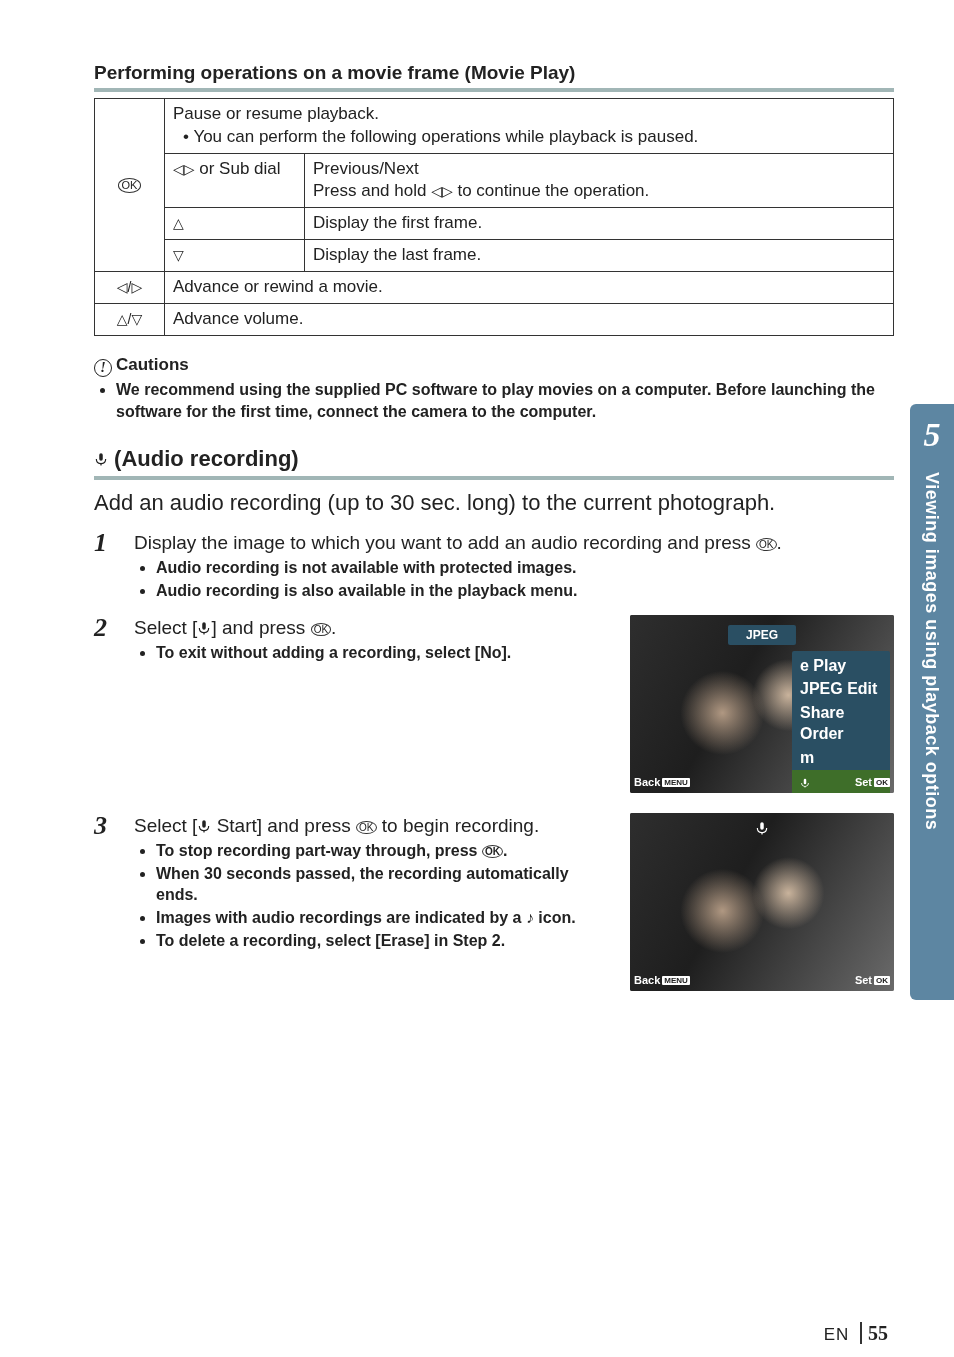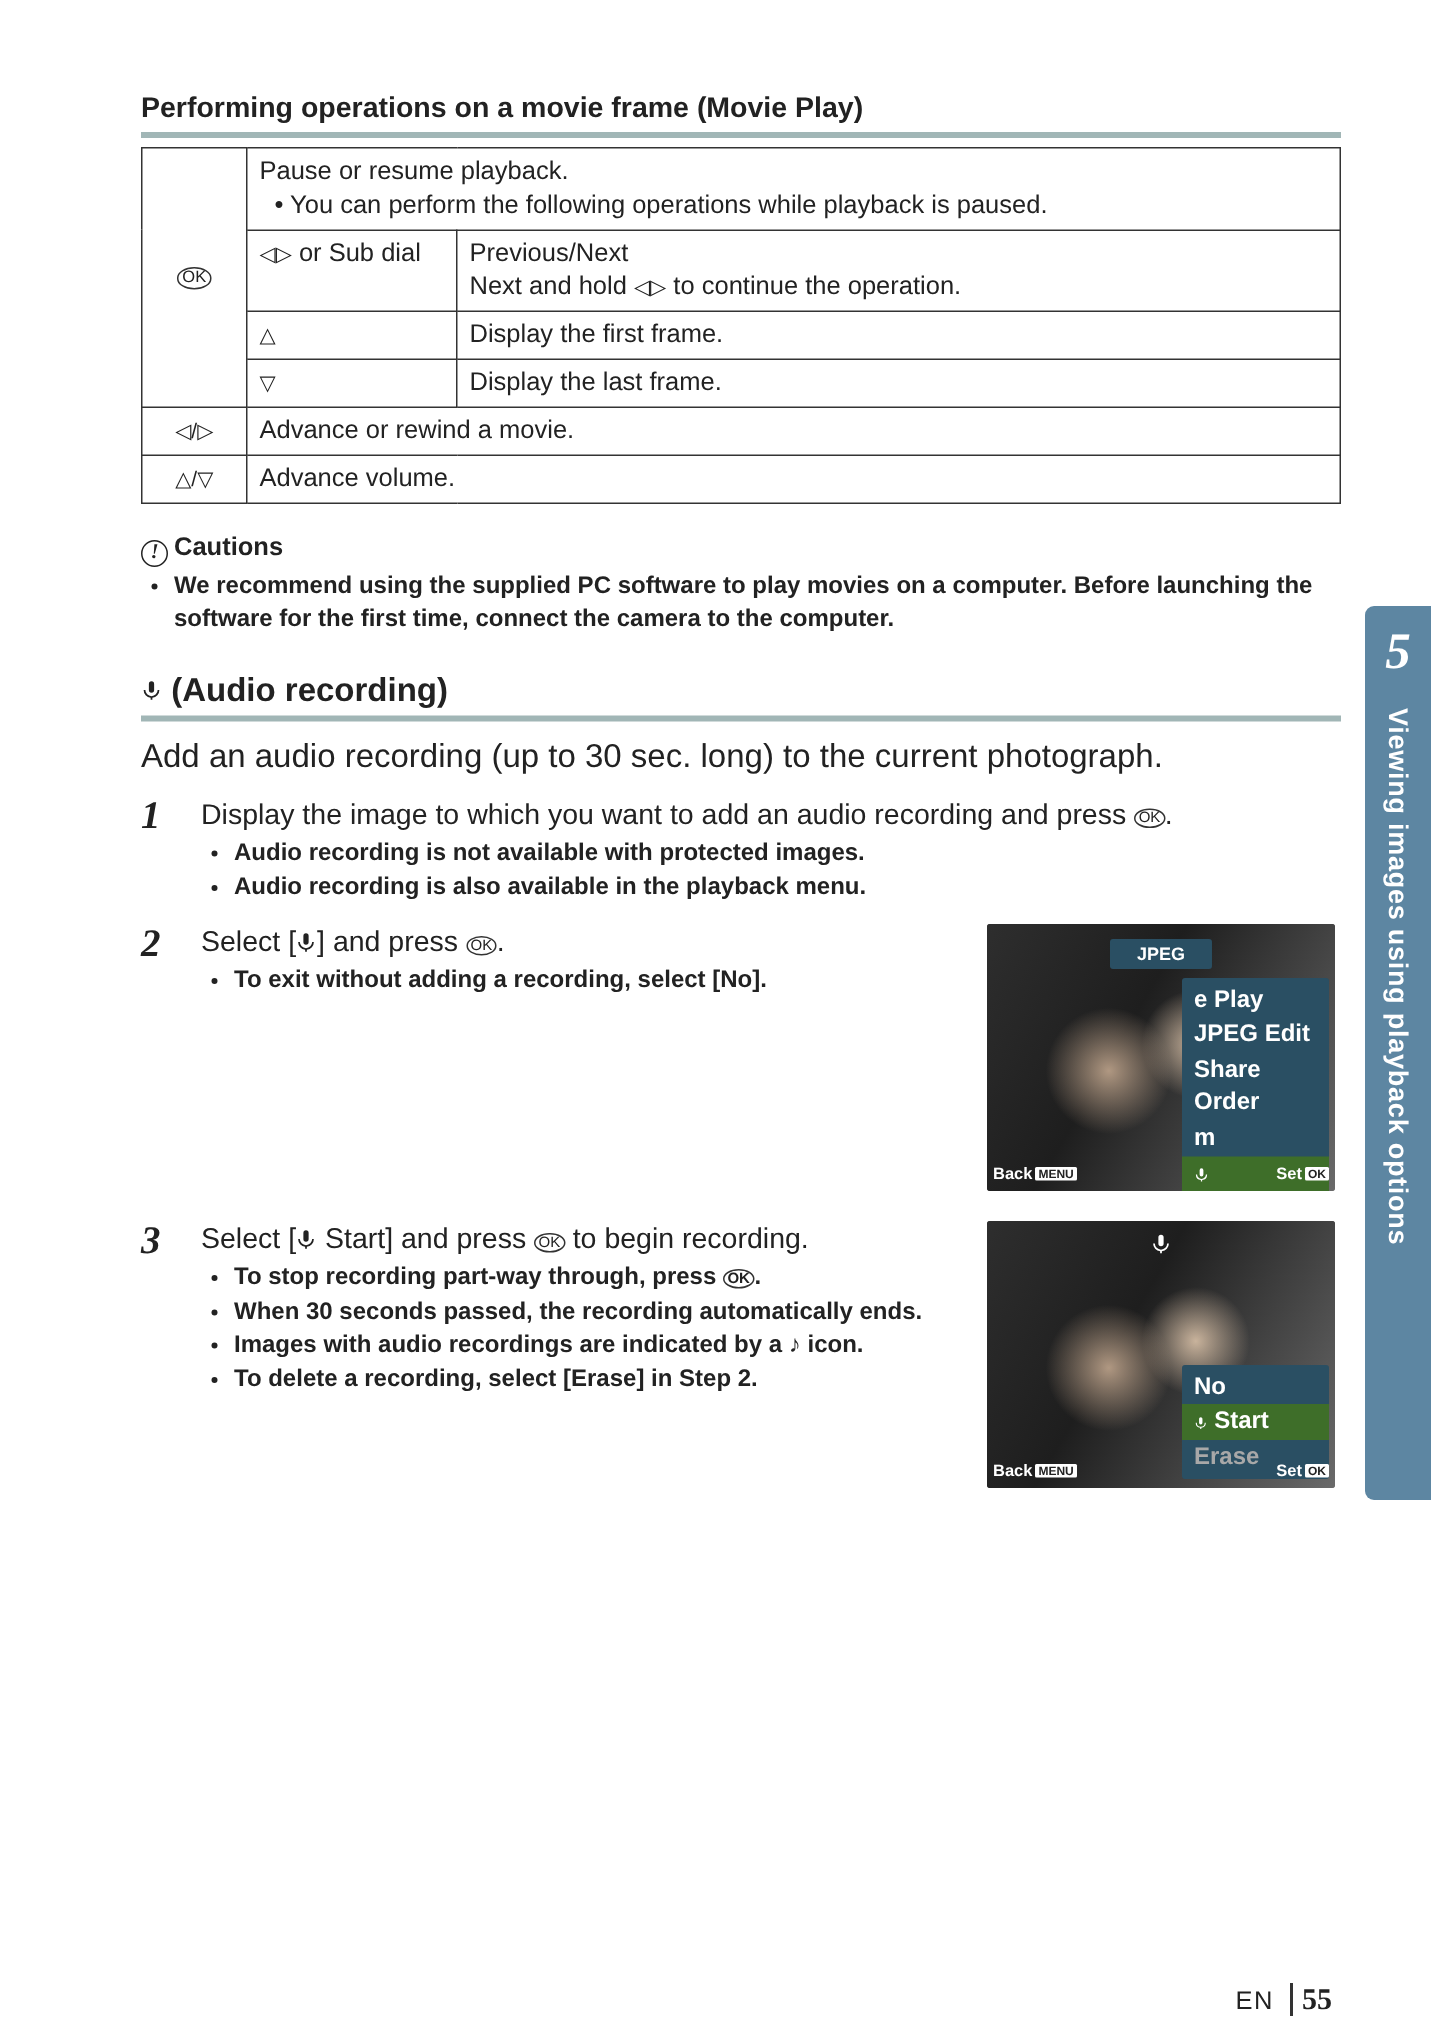--- a/index.html
+++ b/index.html
@@ -94,21 +94,21 @@
     font-size: 26px;
     line-height: 1;
     width: 22px;
     flex: 0 0 auto;
   }
   .step-body { flex: 1 1 auto; font-size: 19px; }
   .step-sub { font-size: 16px; margin-top: 4px; }
   .step-sub li { margin: 1px 0; }
   .right-col { flex: 0 0 236px; }
   .screen {
-    width: 232px; height: 178px;
+    width: 264px; height: 178px;
     background: linear-gradient(135deg, #3a3a3a 0%, #2a2a2a 40%, #555 70%, #777 100%);
     border-radius: 2px;
     position: relative;
     color: #fff;
     font-size: 11px;
     overflow: hidden;
   }
   .screen .bg-baby {
     position: absolute; inset: 0;
     background:
@@ -200,21 +200,21 @@
         <span style="display:inline-block;padding-left:10px;">• <span>You can perform the following operations while playback is paused.</span></span>
       </td>
     </tr>
     <tr>
       <td class="sub-label">
         <span class="tri">◁▷</span>
         <span>or Sub dial</span>
       </td>
       <td>
         <span>Previous/Next</span><br>
-        <span>Next and hold </span><span class="tri">◁▷</span><span> to continue the operation.</span>
+        <span>Press and hold </span><span class="tri">◁▷</span><span> to continue the operation.</span>
       </td>
     </tr>
     <tr>
       <td class="sub-label"><span class="tri">△</span></td>
       <td>Display the first frame.</td>
     </tr>
     <tr>
       <td class="sub-label"><span class="tri">▽</span></td>
       <td>Display the last frame.</td>
     </tr>
@@ -298,27 +298,20 @@
       </ul>
     </div>
     <div class="right-col">
       <div class="screen">
         <div class="bg-baby"></div>
         <div style="position:absolute;top:8px;left:50%;transform:translateX(-50%);">
           <svg class="mic" viewBox="0 0 24 24" width="14" height="14" style="fill:#fff;">
               <path d="M12 2a3 3 0 0 0-3 3v7a3 3 0 0 0 6 0V5a3 3 0 0 0-3-3zm7 10a7 7 0 0 1-14 0H3a9 9 0 0 0 8 8.94V23h2v-2.06A9 9 0 0 0 21 12h-2z"></path>
             </svg>
         </div>
-        <div class="menu" style="top:96px;">
-          <div>No</div>
-          <div class="hl"><svg class="mic" viewBox="0 0 24 24" width="9" height="9" style="vertical-align:-1px;fill:#fff;">
-                <path d="M12 2a3 3 0 0 0-3 3v7a3 3 0 0 0 6 0V5a3 3 0 0 0-3-3zm7 10a7 7 0 0 1-14 0H3a9 9 0 0 0 8 8.94V23h2v-2.06A9 9 0 0 0 21 12h-2z"></path>
-              </svg> Start</div>
-          <div class="dim">Erase</div>
-        </div>
         <div class="footer-l"><span>Back</span><span class="lbl-menu">MENU</span></div>
         <div class="footer-r"><span>Set</span><span class="lbl-ok">OK</span></div>
       </div>
     </div>
   </div>
 
   <div class="side-tab">
     <div class="five">5</div>
     <div class="vtext">Viewing images using playback options</div>
   </div>

